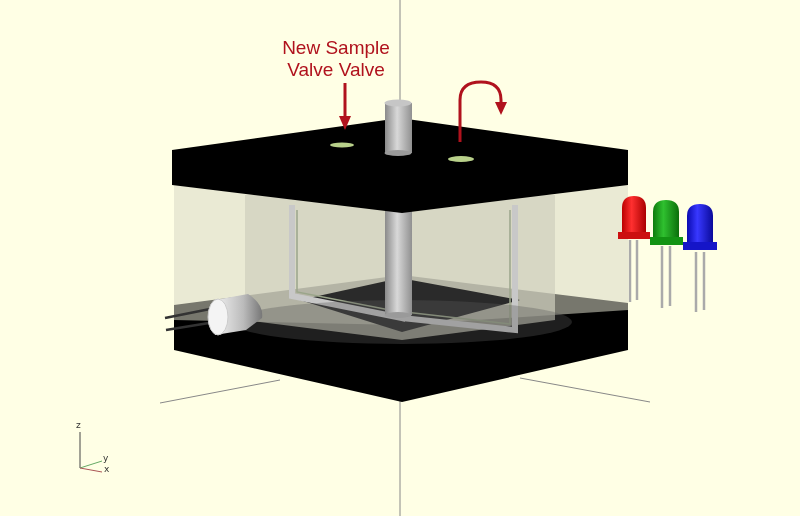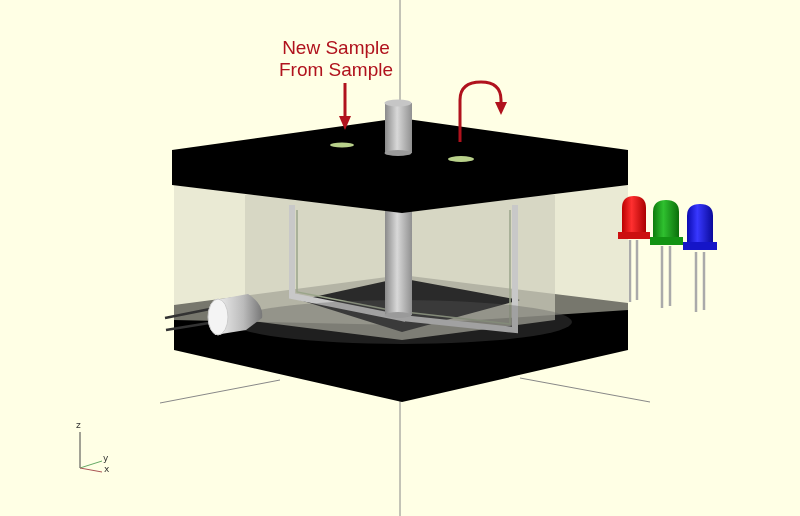--- a/index.html
+++ b/index.html
@@ -123,19 +123,19 @@
 
   <g>
     <line x1="80" y1="432" x2="80" y2="468" stroke="#444" stroke-width="1"></line>
     <line x1="80" y1="468" x2="102" y2="461" stroke="#6a6" stroke-width="1"></line>
     <line x1="80" y1="468" x2="102" y2="472" stroke="#a55" stroke-width="1"></line>
   </g>
 </svg>
 
 <div class="label" style="left:268px;top:37px;width:136px;">
   <div>New Sample</div>
-  <div>From Sample</div>
+  <div>Valve Valve</div>
 </div>
 
 <span class="axis-label" style="left:76px;top:420px;">z</span>
 <span class="axis-label" style="left:103px;top:453px;">y</span>
 <span class="axis-label" style="left:104px;top:464px;">x</span>
 </div>
 
 </body></html>

